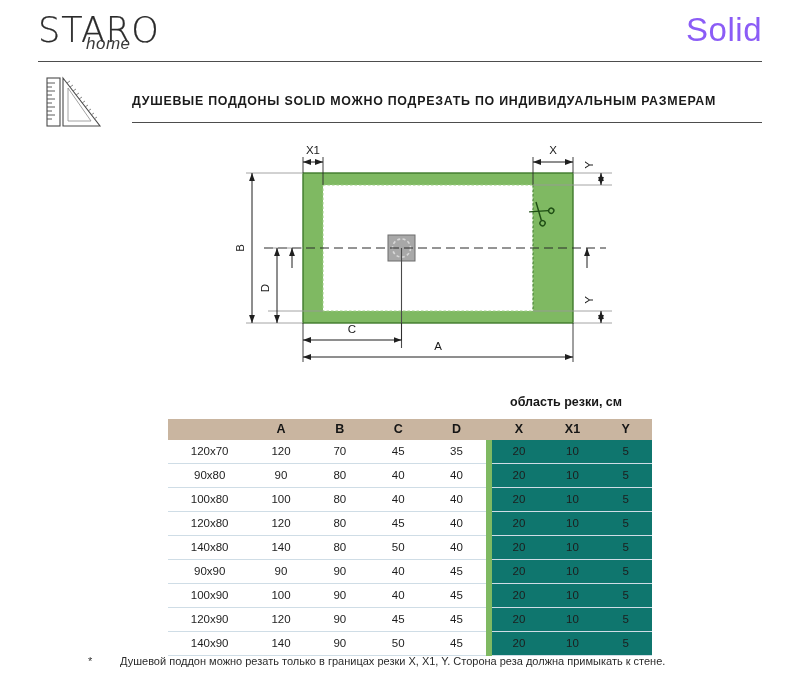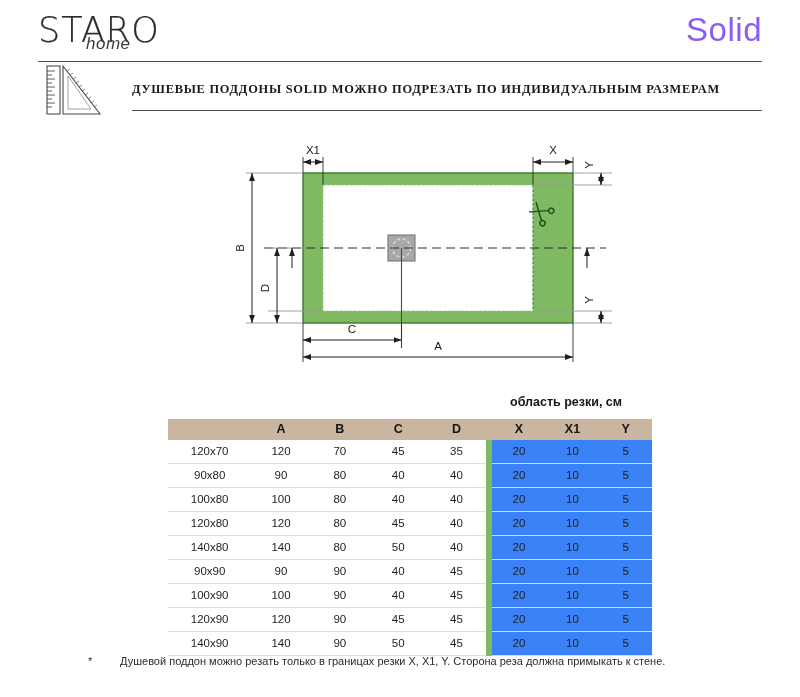--- a/index.html
+++ b/index.html
@@ -36,21 +36,21 @@
     position: absolute; right: 38px; top: 11px;
     font-size: 33px; font-weight: 400; color: #8b5cf6;
     letter-spacing: 0.5px;
   }
   .rule-top {
     position: absolute; left: 38px; top: 61px; width: 724px;
     height: 1px; background: #4d4d4d;
   }
 
   
-  .sec-head { position: absolute; left: 0; top: 60px; width: 660px; height: 60px; font-family: Liberation Serif, serif; }
+  .sec-head { position: absolute; left: 0; top: 72px; width: 660px; height: 60px; }
   .ruler-icon { position: absolute; left: 44px; top: 2px; width: 60px; height: 56px; }
   .sec-text {
     position: absolute; left: 132px; top: 22px;
     font-size: 12.4px; font-weight: 700; letter-spacing: 0.75px;
     color: #1a1a1a; white-space: nowrap;
   }
   .rule-sec {
     position: absolute; left: 132px; top: 50px; width: 630px;
     height: 1px; background: #4d4d4d;
   }
@@ -77,21 +77,21 @@
   table.spec thead th {
     background: #c9b5a0; font-weight: 700; font-size: 12.5px;
     height: 21px; line-height: 21px; color: #151515;
   }
   table.spec thead th.size-h { background: #c9b5a0; }
   table.spec tbody td { border-bottom: 1px solid #cfdde6; }
   table.spec tbody tr:first-child td { border-top: none; }
   td.size, th.size-h { width: 92px; text-align: center; }
   td.dim, th.dim-h { width: 67px; }
   td.cut, th.cut-h { width: 61px; }
-  td.cut { background: #3b82f6; color: #1c1c1c; }
+  td.cut { background: #0f766e; color: #1c1c1c; }
   th.gap-h { background: #c9b5a0; width: 8px; }
   td.gap { background: #7fb962; width: 8px; border-bottom: 1px solid #7fb962 !important; }
 
   
   .footnote { position: absolute; left: 0; top: 655px; width: 800px; }
   .fn-star { position: absolute; left: 88px; top: 0; font-size: 11px; color: #333; }
   .fn-text {
     position: absolute; left: 120px; top: 0;
     font-size: 11px; color: #2b2b2b; white-space: nowrap;
   }

